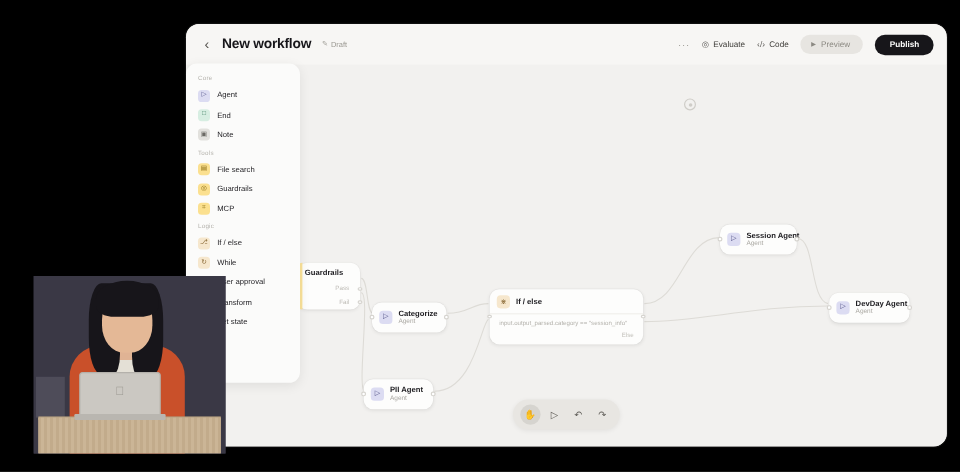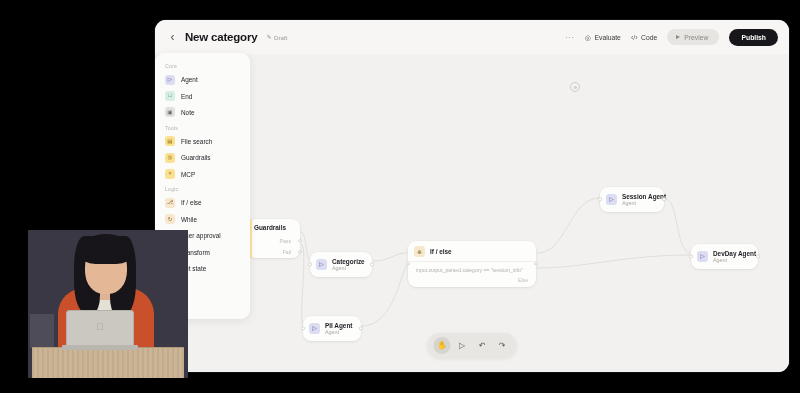--- a/index.html
+++ b/index.html
@@ -251,21 +251,21 @@
 </style>
 </head>
 <body>
 
 <div id="stage">
 
   <div id="app-window">
 
     <div id="header">
       <div id="back-chevron">‹</div>
-      <div id="wf-title">New category</div>
+      <div id="wf-title">New workflow</div>
       <div id="draft-chip">
         <span class="gl">✎</span>
         <span>Draft</span>
       </div>
 
       <div id="header-right">
         <div id="more-dots">···</div>
         <div class="hdr-btn">
           <span class="gl">◎</span>
           <span>Evaluate</span>

